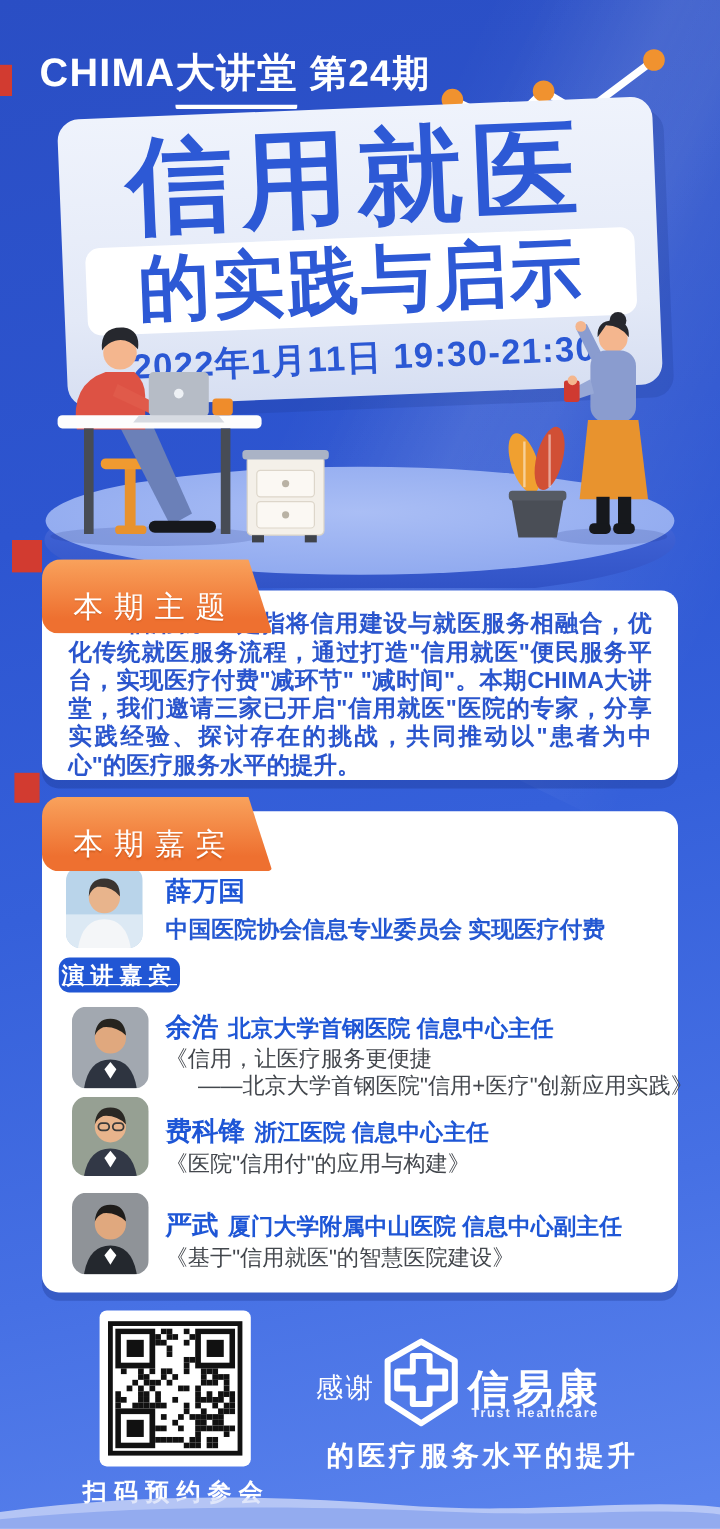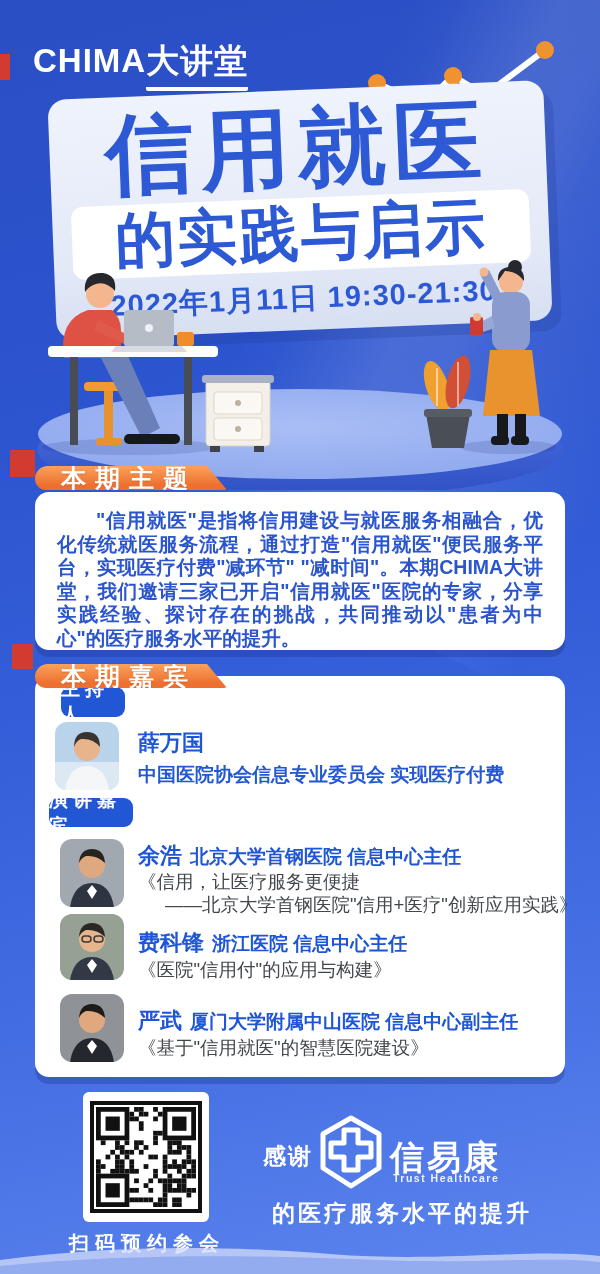--- a/index.html
+++ b/index.html
@@ -37,26 +37,26 @@
   }
   .board .t1{margin-top:12px; font-size:88px; line-height:1.05; font-weight:900; letter-spacing:8px; color:#2d59d5;}
   .board .t2wrap{margin:4px auto 0; width:458px; background:#ffffff; border-radius:12px; padding:4px 0 6px;}
   .board .t2{font-size:60px; line-height:1.05; font-weight:900; letter-spacing:2px; color:#2d59d5;}
   .board .date{margin-top:8px; font-size:29px; font-weight:800; color:#2b58d4; letter-spacing:1px;}
 
   .scene{position:absolute; left:0; top:258px;}
 
   
   .sec-badge{
-    position:absolute; height:24px; z-index:3;
+    position:absolute; height:46px; z-index:3;
     background:linear-gradient(180deg,#f9a25c 0%,#ee7030 80%);
     border-radius:16px 4px 4px 14px;
     clip-path:polygon(0 0, calc(100% - 20px) 0, 100% 100%, 0 100%);
     display:flex; align-items:center; justify-content:center;
-    color:#fff; font-size:25px; font-weight:700; letter-spacing:9px; padding:0 30px 0 26px;
+    color:#fff; font-size:25px; font-weight:400; letter-spacing:9px; padding:16px 30px 0 26px;
     text-shadow:0 1px 1px rgba(160,60,0,.35);
   }
   .sec-badge.b1{left:35px; top:466px;}
   .sec-badge.b2{left:35px; top:664px;}
   .card{
     position:absolute; left:35px; width:530px; background:#fff; border-radius:14px;
     box-shadow:0 7px 0 rgba(24,46,130,.30);
   }
   .card.c1{top:492px; height:158px;}
   .card.c2{top:676px; height:401px;}
@@ -64,60 +64,61 @@
     margin:17px 22px 0; font-size:19.5px; line-height:23.6px; font-weight:600;
     color:#2a55cd; text-align:justify; text-indent:2em; letter-spacing:0;
   }
 
   .pill{
     position:absolute; background:#2156d4; color:#fff; border-radius:9px;
     display:flex; align-items:center; justify-content:center;
     font-weight:800; letter-spacing:5px;
   }
   .pill.host{left:26px; top:11px; width:64px; height:30px; font-size:19px;}
-  .pill.speakers{left:14px; top:122px; width:84px; height:29px; font-size:19px;}
+  .pill.speakers{left:14px; top:122px; width:101px; height:29px; font-size:19px;text-decoration:underline;}
 
   .avatar{position:absolute; width:64px; border-radius:12px; overflow:hidden;}
   .avatar svg{display:block;}
   .av-host{left:20px; top:46px; height:68px;}
   .av-s1{left:25px; top:163px; height:68px;}
   .av-s2{left:25px; top:238px; height:66px;}
   .av-s3{left:25px; top:318px; height:68px;}
 
   .g-name{position:absolute; left:103px; color:#1e56d6; font-weight:800; font-size:22px; white-space:nowrap;}
   .g-affil-inline{font-size:19px; font-weight:700; margin-left:8px;}
   .g-affil{position:absolute; left:103px; color:#2458d2; font-weight:600; font-size:19px; white-space:nowrap;}
   .g-topic{position:absolute; left:103px; color:#43474d; font-weight:500; font-size:18.5px; white-space:nowrap;}
 
   
   .qr-frame{position:absolute; left:83px; top:1092px; width:126px; height:130px; background:#fff; border-radius:6px;
     display:flex; align-items:center; justify-content:center;}
   .qr-inner{border:4px solid #111; padding:2px; line-height:0;}
   .qr-caption{position:absolute; left:62px; top:1230px; width:170px; text-align:center;
     color:#fff; font-size:20px; font-weight:700; letter-spacing:6px; white-space:nowrap;}
-  .thanks{position:absolute; left:263px; top:1141px; color:#fff; font-size:23px; font-weight:700; letter-spacing:2px;}
+  .thanks{position:absolute; left:263px; top:1141px; color:#fff; font-size:23px; font-weight:400; letter-spacing:2px;}
   .sponsor-logo{position:absolute; left:318px; top:1114px;}
   .sponsor-name{position:absolute; left:390px; top:1135px; color:#fff; font-size:34px; font-weight:900; letter-spacing:3px;}
   .sponsor-sub{position:absolute; left:393px; top:1172px; color:#eef2ff; font-size:10.5px; font-weight:600; letter-spacing:1.5px;}
   .support{position:absolute; left:272px; top:1198px; color:#fff; font-size:23px; font-weight:700; letter-spacing:3px; white-space:nowrap;}
   .wave{position:absolute; left:0; bottom:0;}
 </style>
 </head>
 <body>
 
 <div class="poster">
 
   <div class="ray ray1"></div>
   <div class="ray ray2"></div>
   <div class="red-sq a"></div>
   <div class="red-sq b"></div>
   <div class="red-sq c"></div>
 
   <div class="logo">
     <span class="brand"><span>CHIMA</span><span class="underlined">大讲堂</span></span>
+    <span class="episode">第24期</span>
   </div>
 
   <svg class="trend" width="212" height="90" viewBox="0 0 212 90">
     <polyline points="24,47 70,69 100,40 132,59 192,14" fill="none" stroke="#ffffff" stroke-width="6" stroke-linecap="round" stroke-linejoin="round"></polyline>
     <circle cx="24" cy="47" r="9" fill="#f0922f"></circle>
     <circle cx="70" cy="69" r="9" fill="#f0922f"></circle>
     <circle cx="100" cy="40" r="9" fill="#f0922f"></circle>
     <circle cx="132" cy="59" r="9" fill="#f0922f"></circle>
     <circle cx="192" cy="14" r="9" fill="#f0922f"></circle>
   </svg>

